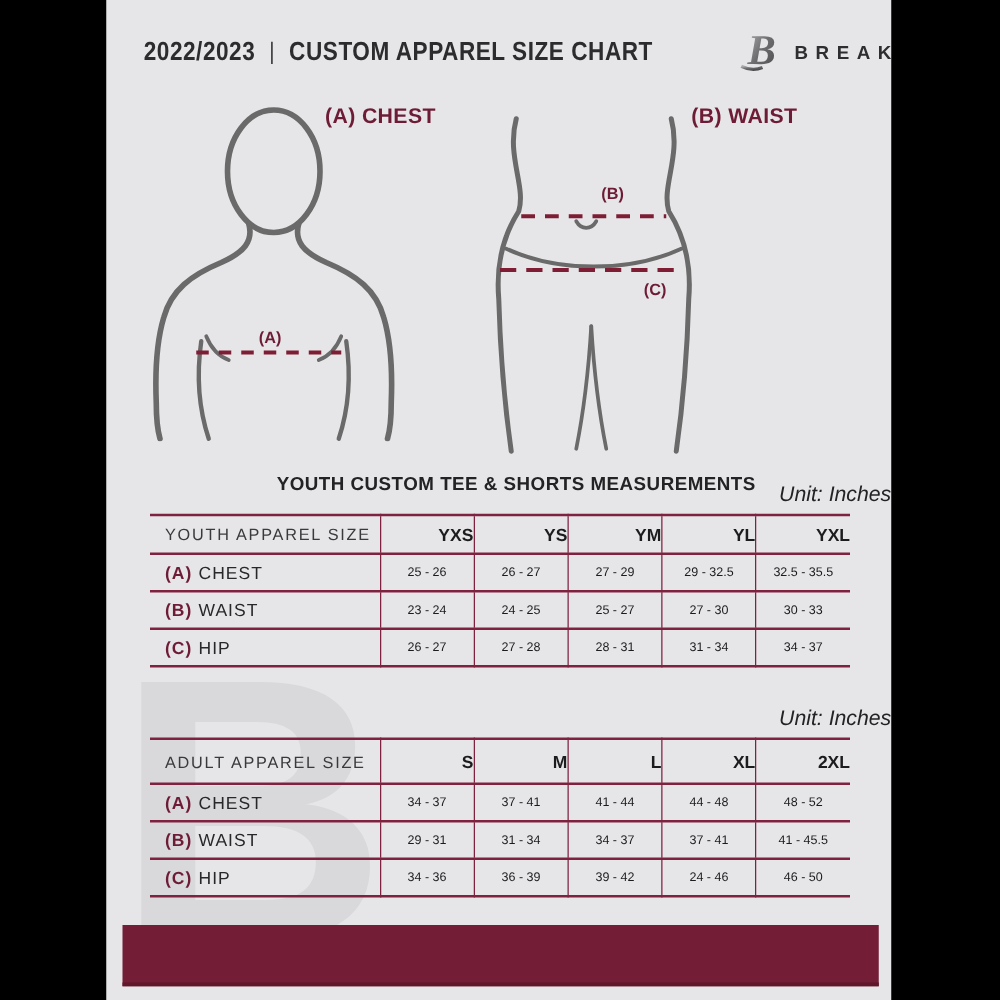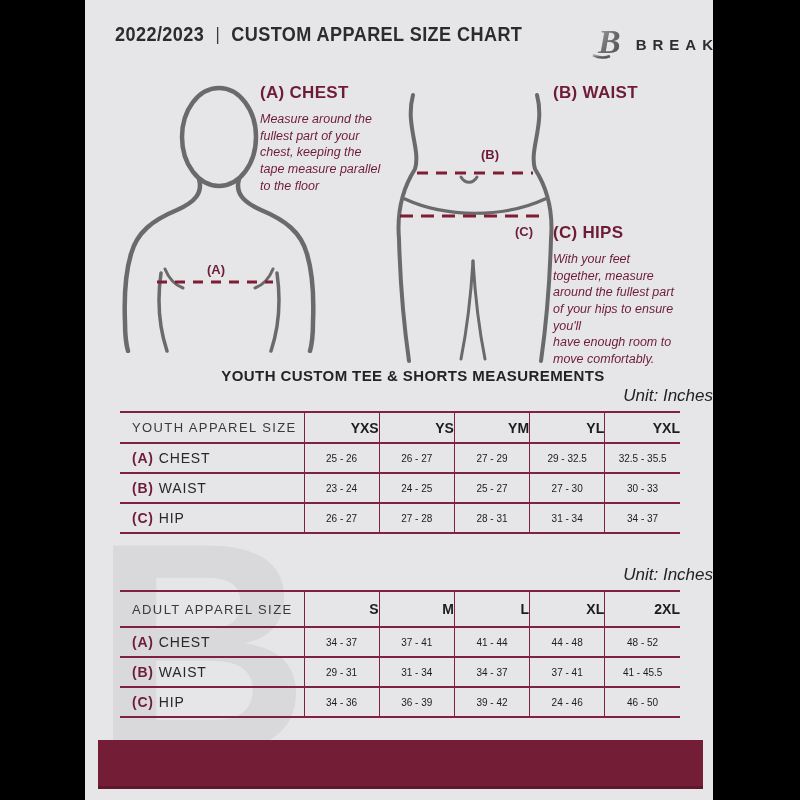--- a/index.html
+++ b/index.html
@@ -1,21 +1,21 @@
 <!DOCTYPE html>
 <html><head>
 <meta charset="utf-8">
 <style>
   html,body{margin:0;padding:0;}
   body{width:800px;height:800px;background:#000;position:relative;overflow:hidden;
        font-family:"Liberation Sans",sans-serif;}
   .page{position:absolute;left:85px;top:0;width:628px;height:800px;background:#e6e6e8;overflow:hidden;}
 
   
-  .hdr{position:absolute;top:22px;left:30px;right:20px;height:40px;display:flex;align-items:flex-start;justify-content:space-between;z-index:1;}
+  .hdr{position:absolute;top:22px;left:30px;right:20px;height:40px;display:flex;align-items:center;justify-content:space-between;z-index:1;}
   .hdr-title{display:flex;align-items:center;white-space:nowrap;color:#2c2c2e;font-weight:bold;
              font-size:21px;letter-spacing:.5px;transform:scaleX(.86);transform-origin:left center;}
   .hdr-title .sep{margin:0 13px;font-weight:normal;color:#3a3a3c;font-size:19px;}
   .brand{display:flex;align-items:center;gap:9px;}
   .brand-name{font-size:15px;font-weight:bold;letter-spacing:6px;color:#2e2e30;}
 
   
   .figures{position:absolute;top:75px;left:0;right:0;height:298px;z-index:1;}
   .fig-upper{position:absolute;left:36px;top:6px;}
   .fig-lower{position:absolute;left:306px;top:14px;}
@@ -25,21 +25,21 @@
   .blk-c{left:468px;top:148px;width:152px;}
   .blk h3{margin:0 0 8px;font-size:17px;font-weight:bold;color:#6e1c36;letter-spacing:.3px;}
   .blk p{margin:0;font-size:12.5px;font-style:italic;color:#6e1c36;line-height:1.33;white-space:pre-line;}
   svg text.marker{font-family:"Liberation Sans",sans-serif;font-size:13px;font-weight:bold;fill:#6e1c36;}
 
   
   .sec-title{position:absolute;left:0;right:0;text-align:center;font-weight:bold;font-size:15px;
              color:#232325;letter-spacing:.4px;z-index:1;}
   .sec-unit{position:absolute;left:0;right:0;text-align:right;font-style:italic;font-size:17px;
             color:#232325;z-index:1;}
-  #youth-title{top:367px;padding-left:28px;} #youth-unit{top:386px;}
+  #youth-title{top:379px;padding-left:28px;} #youth-unit{top:386px;}
   #adult-title{top:546px;} #adult-unit{top:565px;}
 
   
   .size-table{position:absolute;left:35px;width:560px;border-collapse:collapse;table-layout:fixed;
               z-index:2;border-top:2px solid #7e2240;}
   #youth-table{top:411px;} #adult-table{top:590px;}
   .size-table tr{border-bottom:2px solid #7e2240;}
   .size-table th,.size-table td{padding:0;vertical-align:middle;background:transparent;}
   .size-table th:not(:first-child),.size-table td:not(:first-child){border-left:1.5px solid #7e2240;}
   .size-table col.c-label{width:184px;}
@@ -112,38 +112,23 @@
         <path d="M82,172 C84,205 88,240 94,270" stroke-width="3"></path>
       </g>
       <path d="M26,84 L142,84" stroke="#7e1d34" stroke-width="3.2" stroke-dasharray="11 8" fill="none"></path>
       <text class="marker" x="90" y="70">(B)</text>
       <path d="M9,127 L152,127" stroke="#7e1d34" stroke-width="3.2" stroke-dasharray="13 8" fill="none"></path>
       <text class="marker" x="124" y="147">(C)</text>
     </svg>
 
     <div class="blk blk-a">
       <h3>(A) CHEST</h3>
-      <p>Measure around the
-fullest part of your
-chest, keeping the
-tape measure parallel
-to the floor</p>
     </div>
     <div class="blk blk-b">
       <h3>(B) WAIST</h3>
-    </div>
-    <div class="blk blk-c">
-      <h3>(C) HIPS</h3>
-      <p>With your feet
-together, measure
-around the fullest part
-of your hips to ensure
-you'll
-have enough room to
-move comfortably.</p>
     </div>
   </div>
 
   <div class="watermark">B</div>
 
   <div class="sec-title" id="youth-title">YOUTH CUSTOM TEE &amp; SHORTS MEASUREMENTS</div>
   <div class="sec-unit" id="youth-unit">Unit: Inches</div>
   <table class="size-table" id="youth-table">
     <colgroup>
         <col class="c-label">

